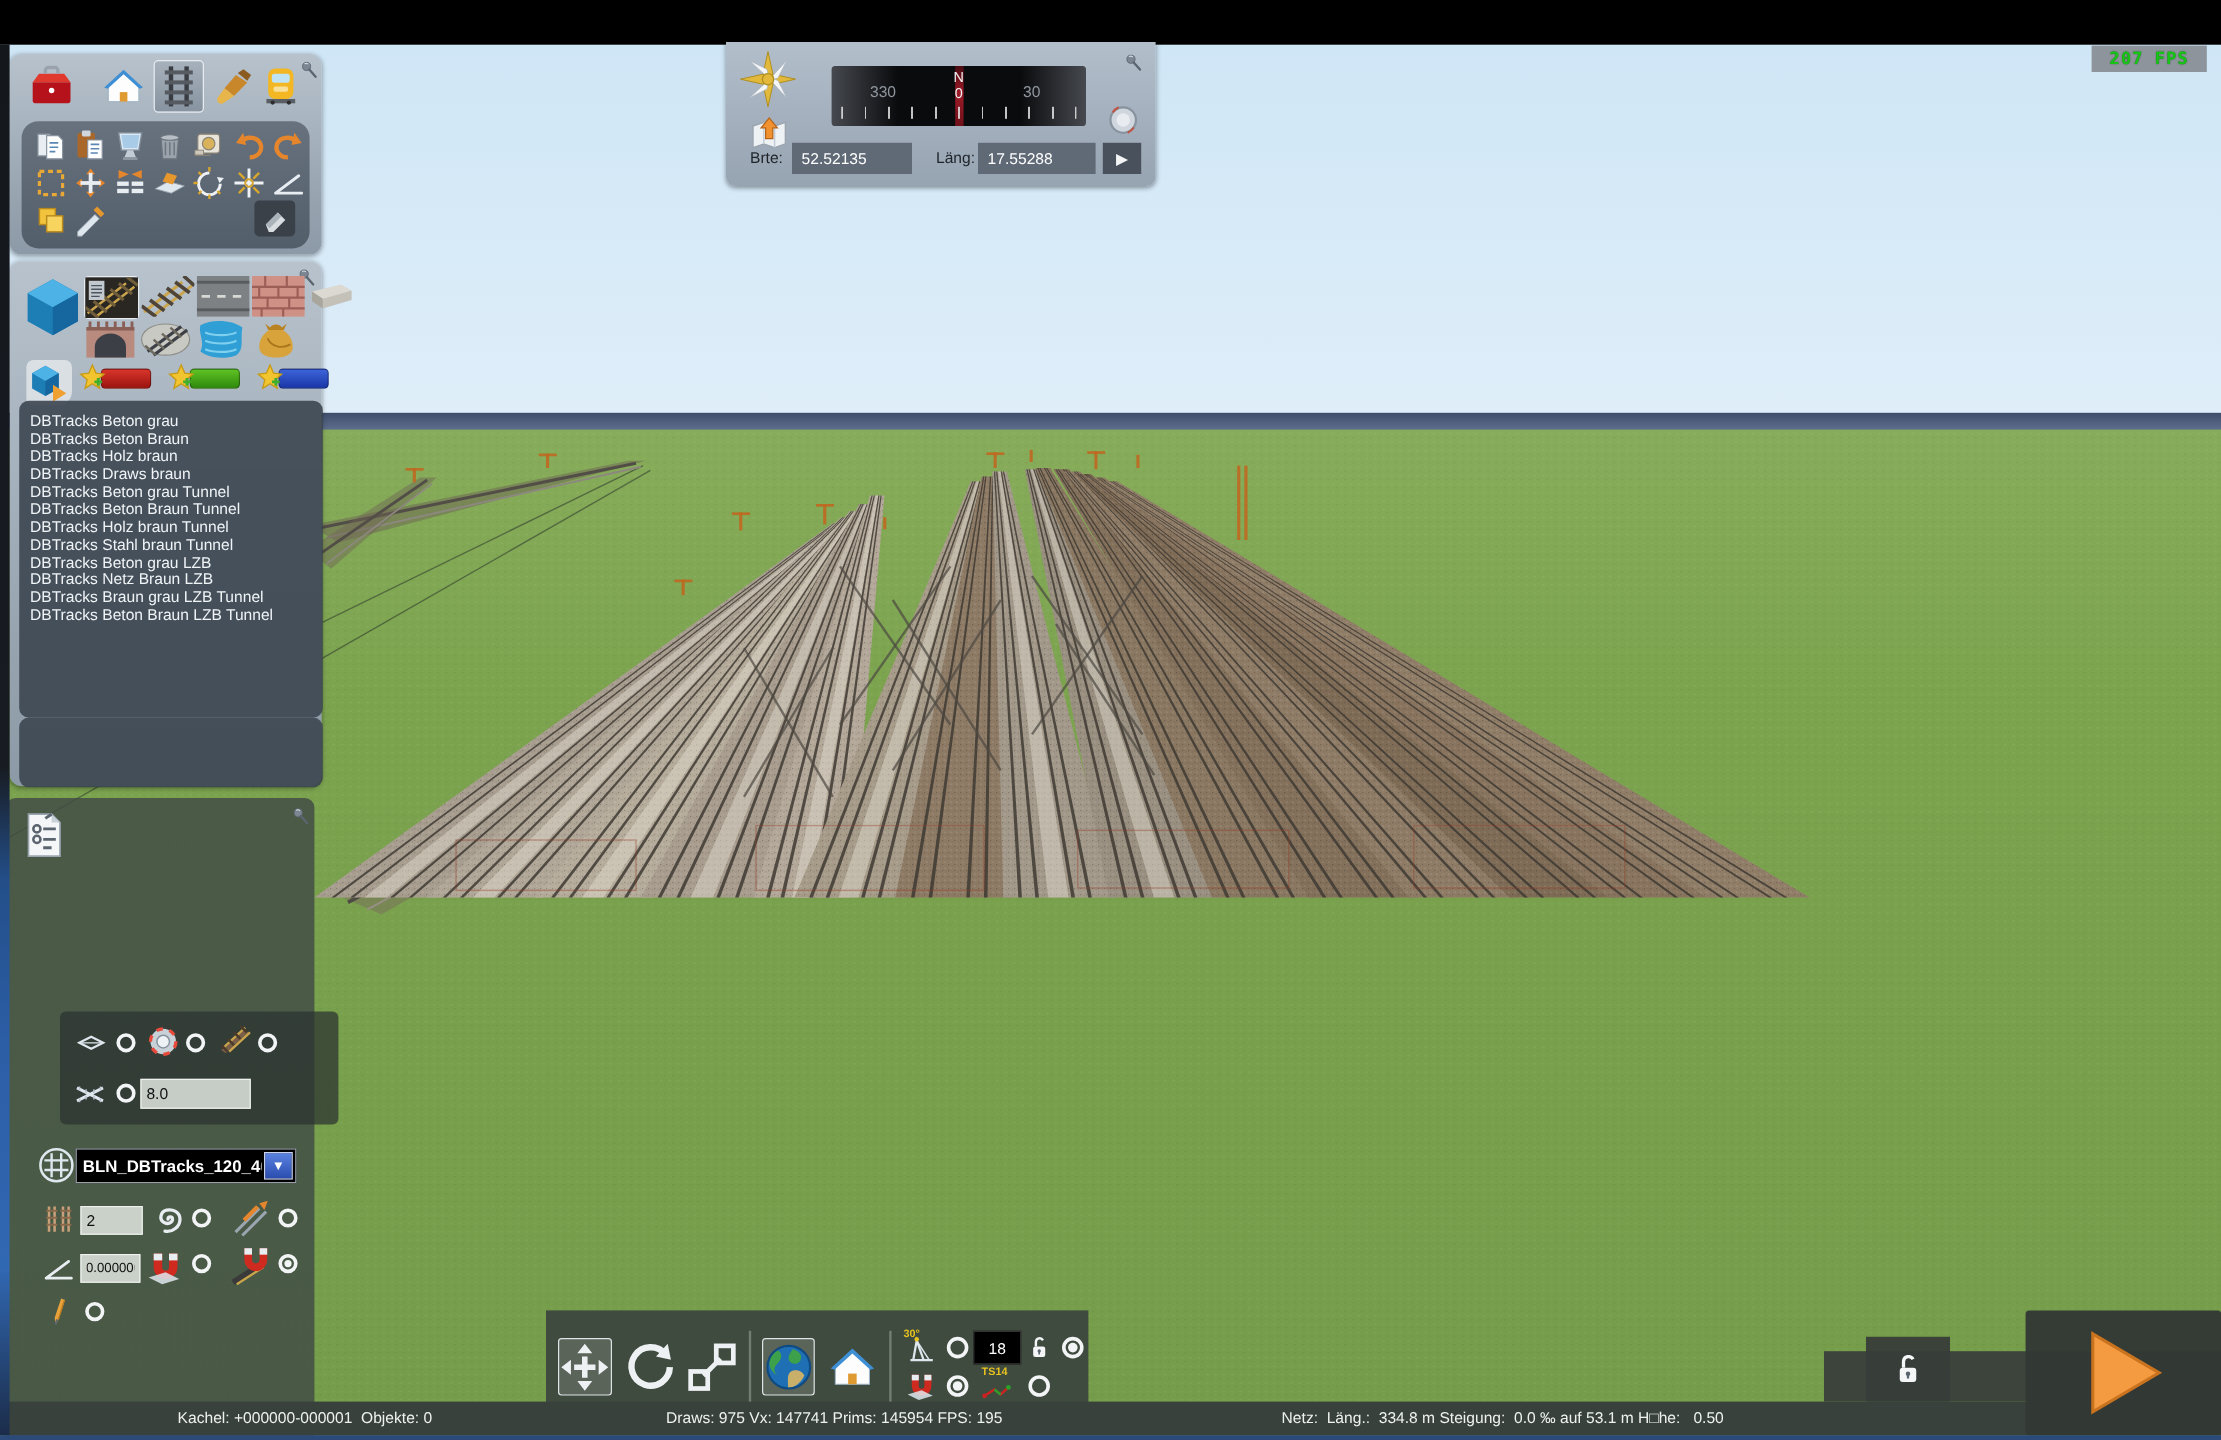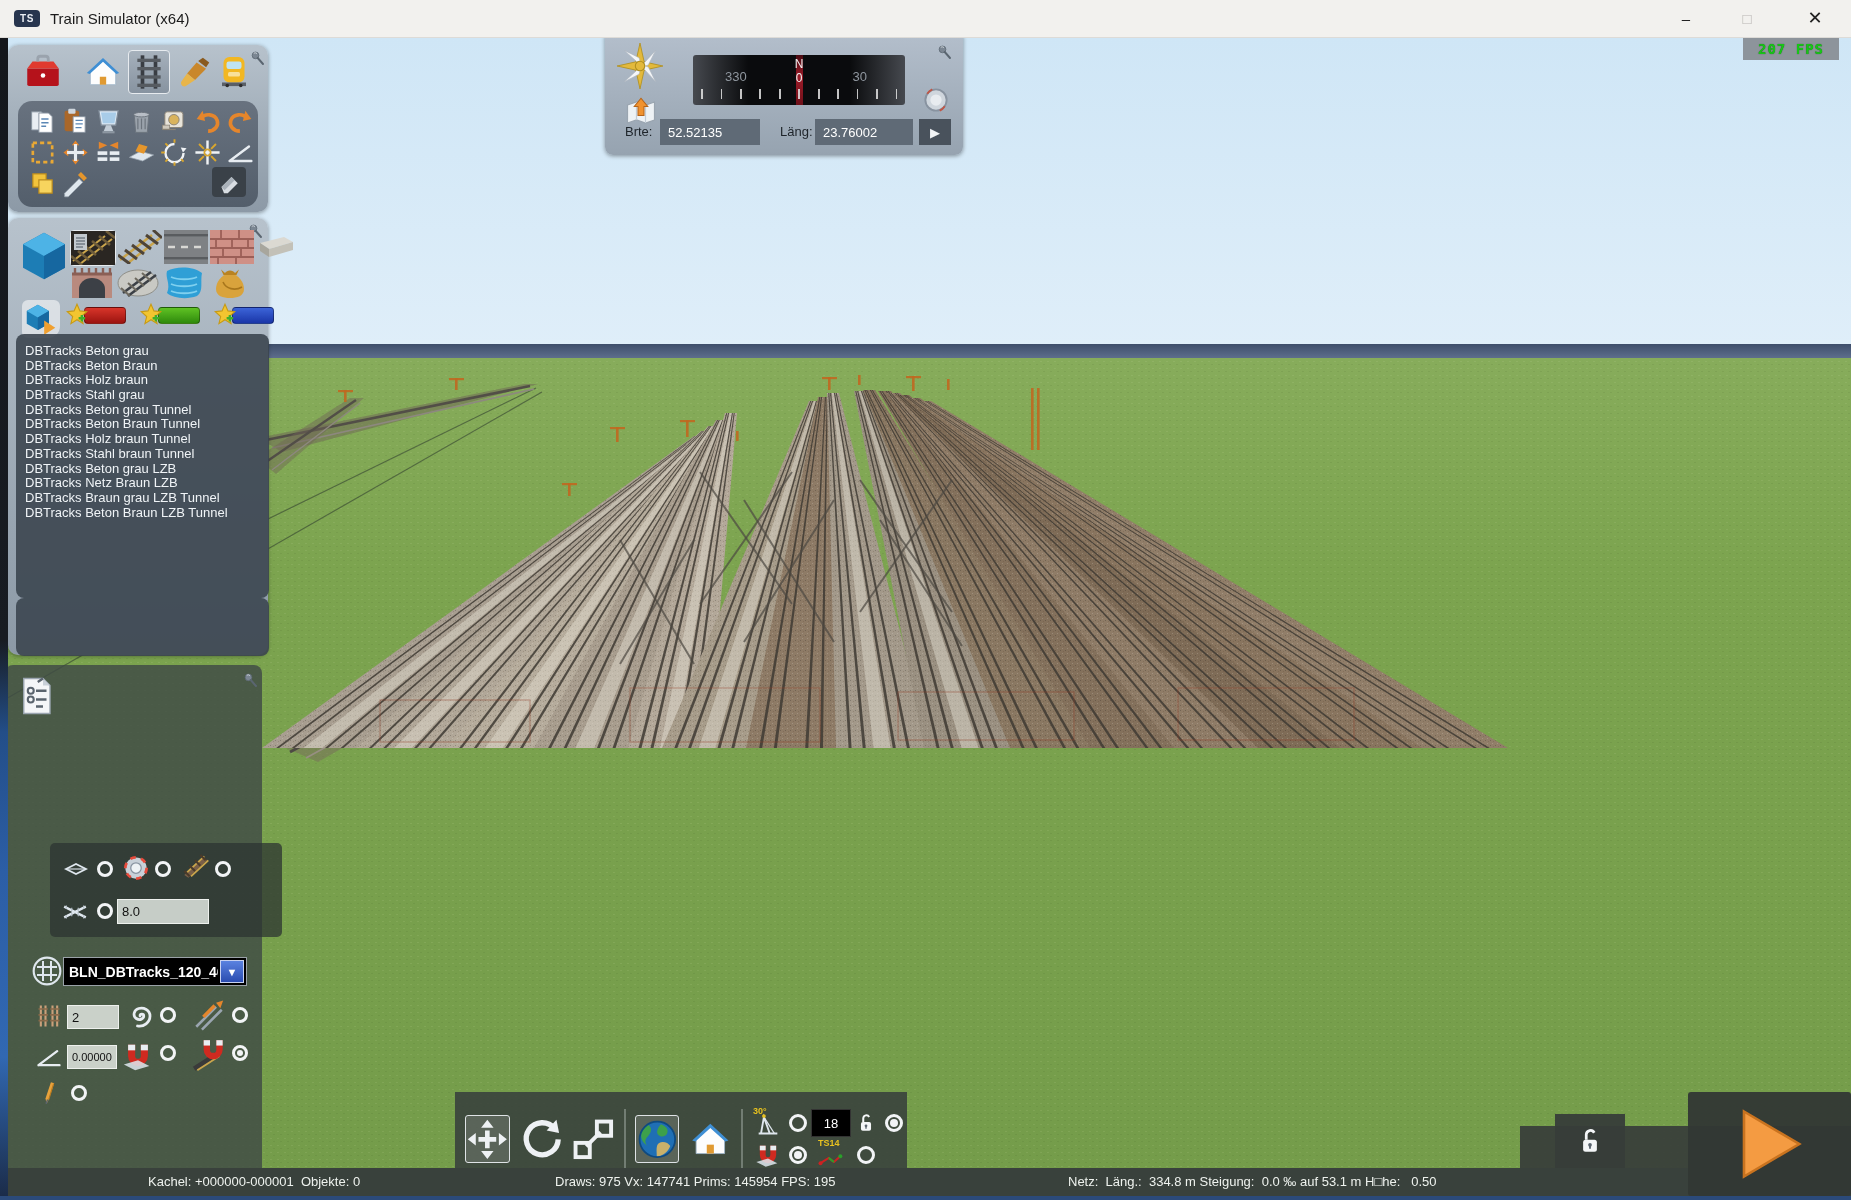--- a/index.html
+++ b/index.html
@@ -285,33 +285,20 @@
         <rect x="947" y="379" width="2.6" height="11" fill="#c06820" opacity=".9"></rect>
         <rect x="568" y="483" width="2.6" height="13" fill="#c06820" opacity=".9"></rect>
         <rect x="562" y="483" width="15" height="2.2" fill="#c06820" opacity=".9"></rect>
         <rect x="1031" y="388" width="2.6" height="62" fill="#c06820" opacity=".9"></rect>
         <rect x="1037" y="388" width="2.6" height="62" fill="#c06820" opacity=".9"></rect>
       </svg>
   </div>
   <div class="edge-strip"></div>
   <div class="bottom-blue"></div>
 
-  <div class="titlebar">
-    <div class="ts-chip">TS</div>
-    <div class="title-text">Train Simulator (x64)</div>
-    <div class="win-btn" style="left:1657px">
-        <span>–</span>
-      </div>
-    <div class="win-btn max" style="left:1718px">
-        <span>□</span>
-      </div>
-    <div class="win-btn close" style="left:1786px">
-        <span>✕</span>
-      </div>
-  </div>
 
   <div class="panel" style="left:8px;top:45px;width:260px;height:167px;">
     <div class="ibtn" style="position:absolute;left:14px;top:6px;width:42px;height:42px;">
         <svg viewBox="0 0 24 24">
           <path d="M3 10h18v9a1 1 0 0 1-1 1H4a1 1 0 0 1-1-1z" fill="#b5121b"></path>
           <path d="M3 10l3-4h12l3 4z" fill="#e03a2f"></path>
           <path d="M9 6V4.5A1.5 1.5 0 0 1 10.5 3h3A1.5 1.5 0 0 1 15 4.5V6" fill="none" stroke="#9aa3ad" stroke-width="1.6"></path>
           <circle cx="12" cy="14" r="1.3" fill="#fff"></circle>
         </svg>
       </div>
@@ -601,21 +588,21 @@
               <path d="M13.5 15h6M16.5 12v6" stroke="#3fae2a" stroke-width="2.2"></path>
             </svg>
           </div>
           <div class="bar blue"></div>
         </div>
     </div>
     <div class="list" id="track-list" style="left:8px;top:116px;width:244px;height:254px;">
         <div class="lrow">DBTracks Beton grau</div>
         <div class="lrow">DBTracks Beton Braun</div>
         <div class="lrow">DBTracks Holz braun</div>
-        <div class="lrow">DBTracks Stahl grau</div>
+        <div class="lrow">DBTracks Draws braun</div>
         <div class="lrow">DBTracks Beton grau Tunnel</div>
         <div class="lrow">DBTracks Beton Braun Tunnel</div>
         <div class="lrow">DBTracks Holz braun Tunnel</div>
         <div class="lrow">DBTracks Stahl braun Tunnel</div>
         <div class="lrow">DBTracks Beton grau LZB</div>
         <div class="lrow">DBTracks Netz Braun LZB</div>
         <div class="lrow">DBTracks Braun grau LZB Tunnel</div>
         <div class="lrow">DBTracks Beton Braun LZB Tunnel</div>
       </div>
     <div class="list" style="left:8px;top:380px;width:244px;height:48px;"></div>
@@ -785,21 +772,21 @@
         <svg viewBox="0 0 24 24">
           <circle cx="12" cy="12" r="8.5" fill="#cfd6dd"></circle>
           <circle cx="12" cy="12" r="8.5" fill="none" stroke="#8893a0" stroke-width="1.5"></circle>
           <circle cx="12" cy="12" r="4.5" fill="#e8ecf0"></circle>
           <path d="M5 7a9 9 0 0 1 4-3.5M19 17a9 9 0 0 1-4 3.5" stroke="#c05545" stroke-width="1.4" fill="none"></path>
         </svg>
       </div>
     <span class="clabel" style="left:20px;top:89px;">Brte:</span>
     <div class="cinput" style="left:55px;top:84px;width:100px;">52.52135</div>
     <span class="clabel" style="left:175px;top:89px;">Läng:</span>
-    <div class="cinput" style="left:210px;top:84px;width:98px;">23.76002</div>
+    <div class="cinput" style="left:210px;top:84px;width:98px;">17.55288</div>
     <div class="next-btn" style="left:314px;top:84px;">▶</div>
   </div>
 
   <div class="fps">207 FPS</div>
 
   <div class="btoolbar">
     <div class="bt-big sel" style="margin-left:10px">
         <svg viewBox="0 0 24 24">
           <path d="M12 1l3.5 4.5h-7zM12 23l3.5-4.5h-7zM1 12l4.5-3.5v7zM23 12l-4.5-3.5v7z" fill="#eef1f4"></path>
           <path d="M7 12h10M12 7v10" stroke="#eef1f4" stroke-width="2.6"></path>

